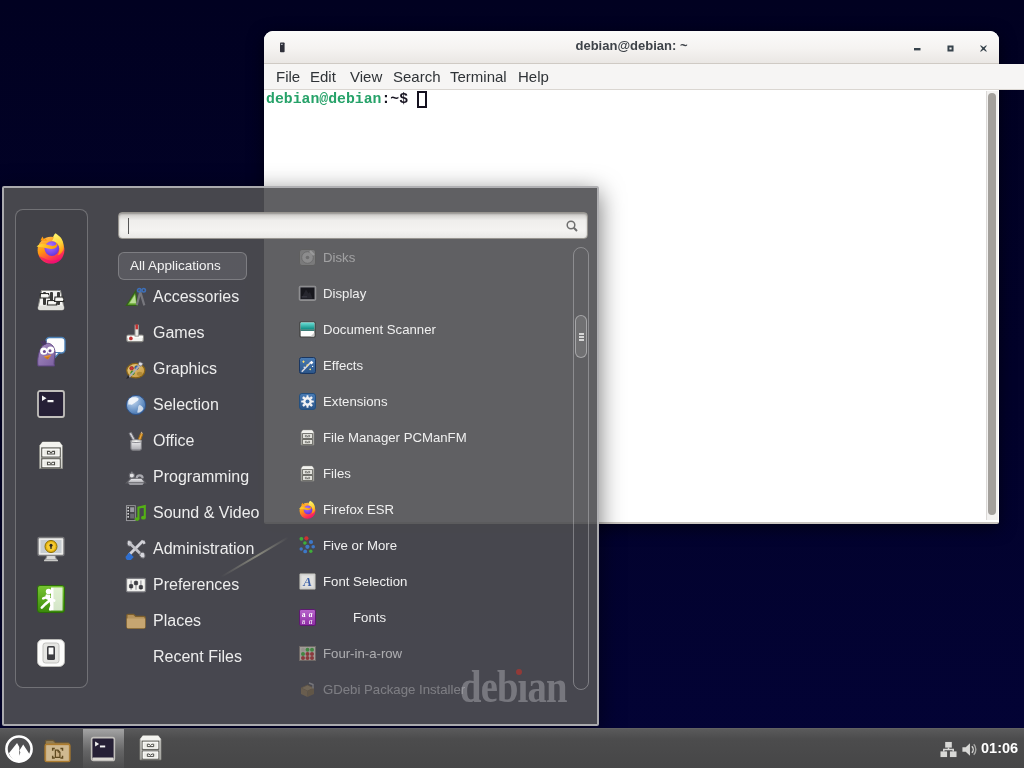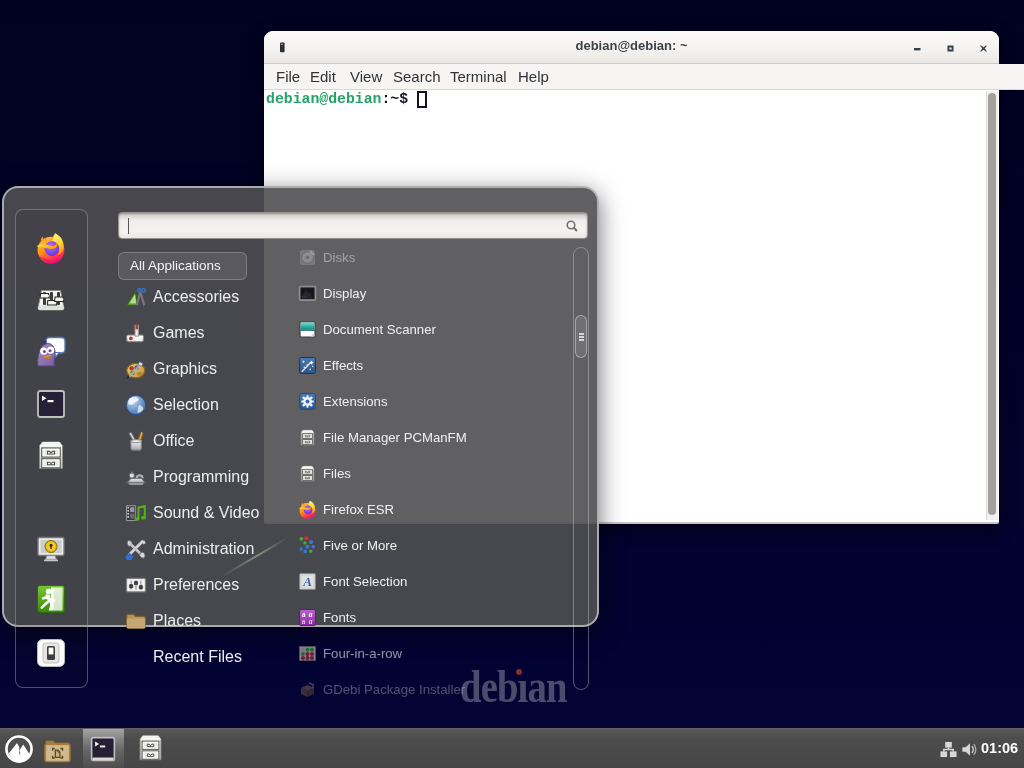--- a/index.html
+++ b/index.html
@@ -23,23 +23,23 @@
   #menubar { left:0; top:33px; width:846px; height:26px; background:#f6f5f4; border-bottom:1px solid #dad6d1; }
   .mi { position:absolute; top:4px; font-size:15px; color:#2f3337; }
   #tbody { left:0; top:59px; width:735px; height:432px; background:#fff;text-align:center; }
   #prompt { left:2px; top:0px; font-family:"Liberation Mono", monospace; font-size:14.8px; font-weight:bold; line-height:19px; color:#171421; white-space:pre; }
   #prompt .g { color:#26a269; }
   #cursor { left:153px; top:1px; width:10px; height:17px; border:2px solid #14111f; display:inline-block; }
   #tscroll { right:1px; top:60px; width:12px; height:429px; background:#f3f2f1; border-left:1px solid #dbd9d7; }
   #tthumb { right:3px; top:62px; width:8px; height:422px; background:#a3a09c; border-radius:4px; }
 
   
-  #menu { left:2px; top:186px; width:597px; height:441px;
+  #menu { left:2px; top:186px; width:597px; height:540px;
     background:rgba(79,79,82,0.9);
-    border:2px solid rgba(195,195,198,0.8); border-radius:16px;
+    border:2px solid rgba(195,195,198,0.8); border-radius:2px;
     box-shadow:0 6px 24px rgba(0,0,0,.55); }
   #sidebox { left:11px; top:21px; width:73px; height:479px;
     border:1px solid rgba(170,170,172,0.45); border-radius:8px;
     background:rgba(30,30,34,0.10); }
   #searchbox { left:114px; top:24px; width:470px; height:27px;
     border:1px solid #97948f; border-radius:4px;
     background:linear-gradient(180deg,#c9c7c4 0%,#efeeec 30%,#f4f3f1 70%,#e9e8e6 100%);
     box-shadow:inset 0 1px 2px rgba(0,0,0,.28); }
   #searchcursor { left:9px; top:5px; width:1px; height:16px; background:#555; }
   #allapps { left:114px; top:64px; width:129px; height:28px;
@@ -365,21 +365,21 @@
 <text x="9.5" y="14" font-family="Liberation Serif, serif" font-style="italic" font-weight="bold" font-size="13" fill="#3a5fa8" text-anchor="middle">A</text>
       </svg>
 <div class="app" style="top:383.5px;">Font Selection</div>
 <svg class="aicon" style="top:419.5px;" viewBox="0 0 19 19">
         <rect x="1.5" y="1.5" width="16" height="16" rx="1.5" fill="url(#fontsg)" stroke="#5e1b70" stroke-width="1"></rect>
 <text x="5.5" y="8.5" font-family="Liberation Serif, serif" font-weight="bold" font-size="7.5" fill="#fff" text-anchor="middle">a</text>
 <text x="12.5" y="8.5" font-family="Liberation Serif, serif" font-style="italic" font-weight="bold" font-size="7.5" fill="#fff" text-anchor="middle">a</text>
 <text x="5.5" y="15.5" font-family="Liberation Serif, serif" font-size="7.5" fill="#fff" text-anchor="middle">a</text>
 <text x="12.5" y="15.5" font-family="Liberation Serif, serif" font-style="italic" font-size="7.5" fill="#fff" text-anchor="middle">a</text>
       </svg>
-<div class="app" style="top:419.5px;">Fonts</div>
+<div class="app" style="top:419.5px;margin-left:30px;">Fonts</div>
 <svg class="aicon" style="top:455.5px;opacity:0.6;" viewBox="0 0 19 19">
         <rect x="1.5" y="2.5" width="16" height="14" fill="#ddd6ca" stroke="#8a8177" stroke-width="1"></rect>
 <circle cx="5" cy="5.8" r="2" fill="#c9c2b6"></circle>
         <circle cx="9.5" cy="5.8" r="2" fill="#3fae3a"></circle>
         <circle cx="14" cy="5.8" r="2" fill="#3fae3a"></circle>
 <circle cx="5" cy="9.9" r="2" fill="#3fae3a"></circle>
         <circle cx="9.5" cy="9.9" r="2" fill="#b83030"></circle>
         <circle cx="14" cy="9.9" r="2" fill="#b83030"></circle>
 <circle cx="5" cy="14" r="2" fill="#b83030"></circle>
         <circle cx="9.5" cy="14" r="2" fill="#b83030"></circle>

